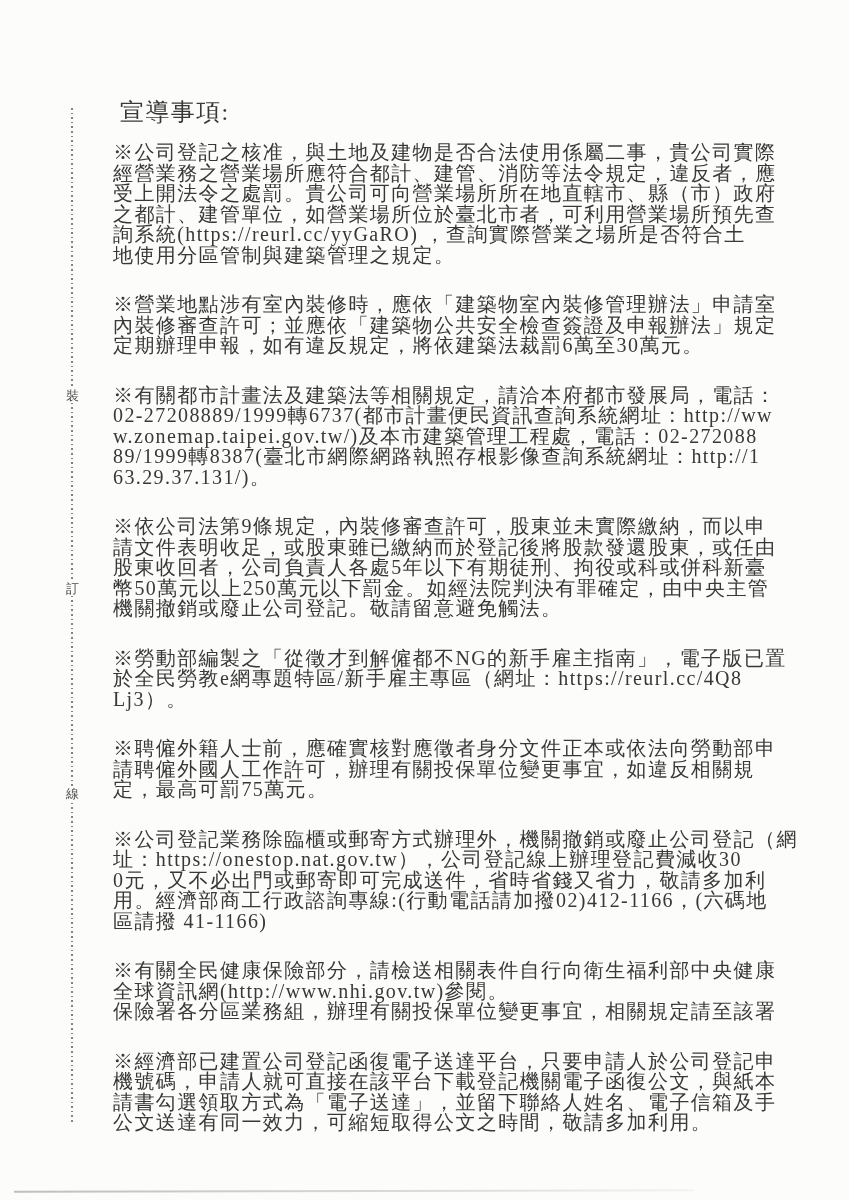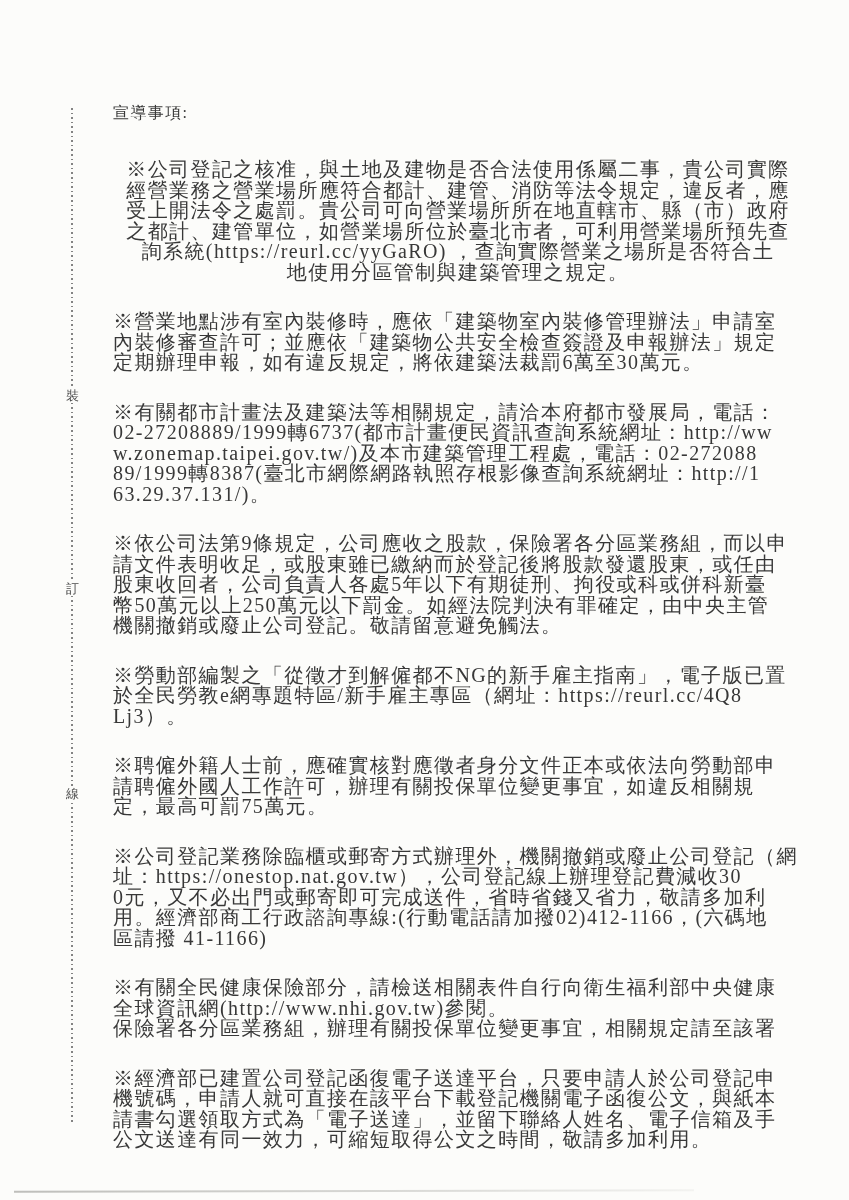--- a/index.html
+++ b/index.html
@@ -45,31 +45,31 @@
   .bm1 { top: 581px; }
   .bm2 { top: 786px; }
 
   .content {
     position: absolute;
     left: 113px;
     top: 102px;
     width: 690px;
   }
   .doc-title {
-    font-size: 16px;
+    font-size: 24px;
     line-height: 21px;
     letter-spacing: 1.4px;
     white-space: pre;
+    margin-left: 7px;
   }
   .para {
     margin-top: 29px;
   }
   .para.first {
-    margin-top: 36px;
-    text-align: center;
+    margin-top: 19px;
   }
   .line {
     font-size: 20px;
     line-height: 20.5px;
     letter-spacing: 1.4px;
     white-space: pre;
     text-rendering: optimizeLegibility;
   }
   
   .scan-edge {
@@ -107,21 +107,21 @@
         <div class="line">定期辦理申報，如有違反規定，將依建築法裁罰6萬至30萬元。</div>
       </div>
     <div class="para">
         <div class="line">※有關都市計畫法及建築法等相關規定，請洽本府都市發展局，電話：</div>
         <div class="line">02-27208889/1999轉6737(都市計畫便民資訊查詢系統網址：http://ww</div>
         <div class="line">w.zonemap.taipei.gov.tw/)及本市建築管理工程處，電話：02-272088</div>
         <div class="line">89/1999轉8387(臺北市網際網路執照存根影像查詢系統網址：http://1</div>
         <div class="line">63.29.37.131/)。</div>
       </div>
     <div class="para">
-        <div class="line">※依公司法第9條規定，公司應收之股款，保險署各分區業務組，而以申</div>
+        <div class="line">※依公司法第9條規定，內裝修審查許可，股東並未實際繳納，而以申</div>
         <div class="line">請文件表明收足，或股東雖已繳納而於登記後將股款發還股東，或任由</div>
         <div class="line">股東收回者，公司負責人各處5年以下有期徒刑、拘役或科或併科新臺</div>
         <div class="line">幣50萬元以上250萬元以下罰金。如經法院判決有罪確定，由中央主管</div>
         <div class="line">機關撤銷或廢止公司登記。敬請留意避免觸法。</div>
       </div>
     <div class="para">
         <div class="line">※勞動部編製之「從徵才到解僱都不NG的新手雇主指南」，電子版已置</div>
         <div class="line">於全民勞教e網專題特區/新手雇主專區（網址：https://reurl.cc/4Q8</div>
         <div class="line">Lj3）。</div>
       </div>

